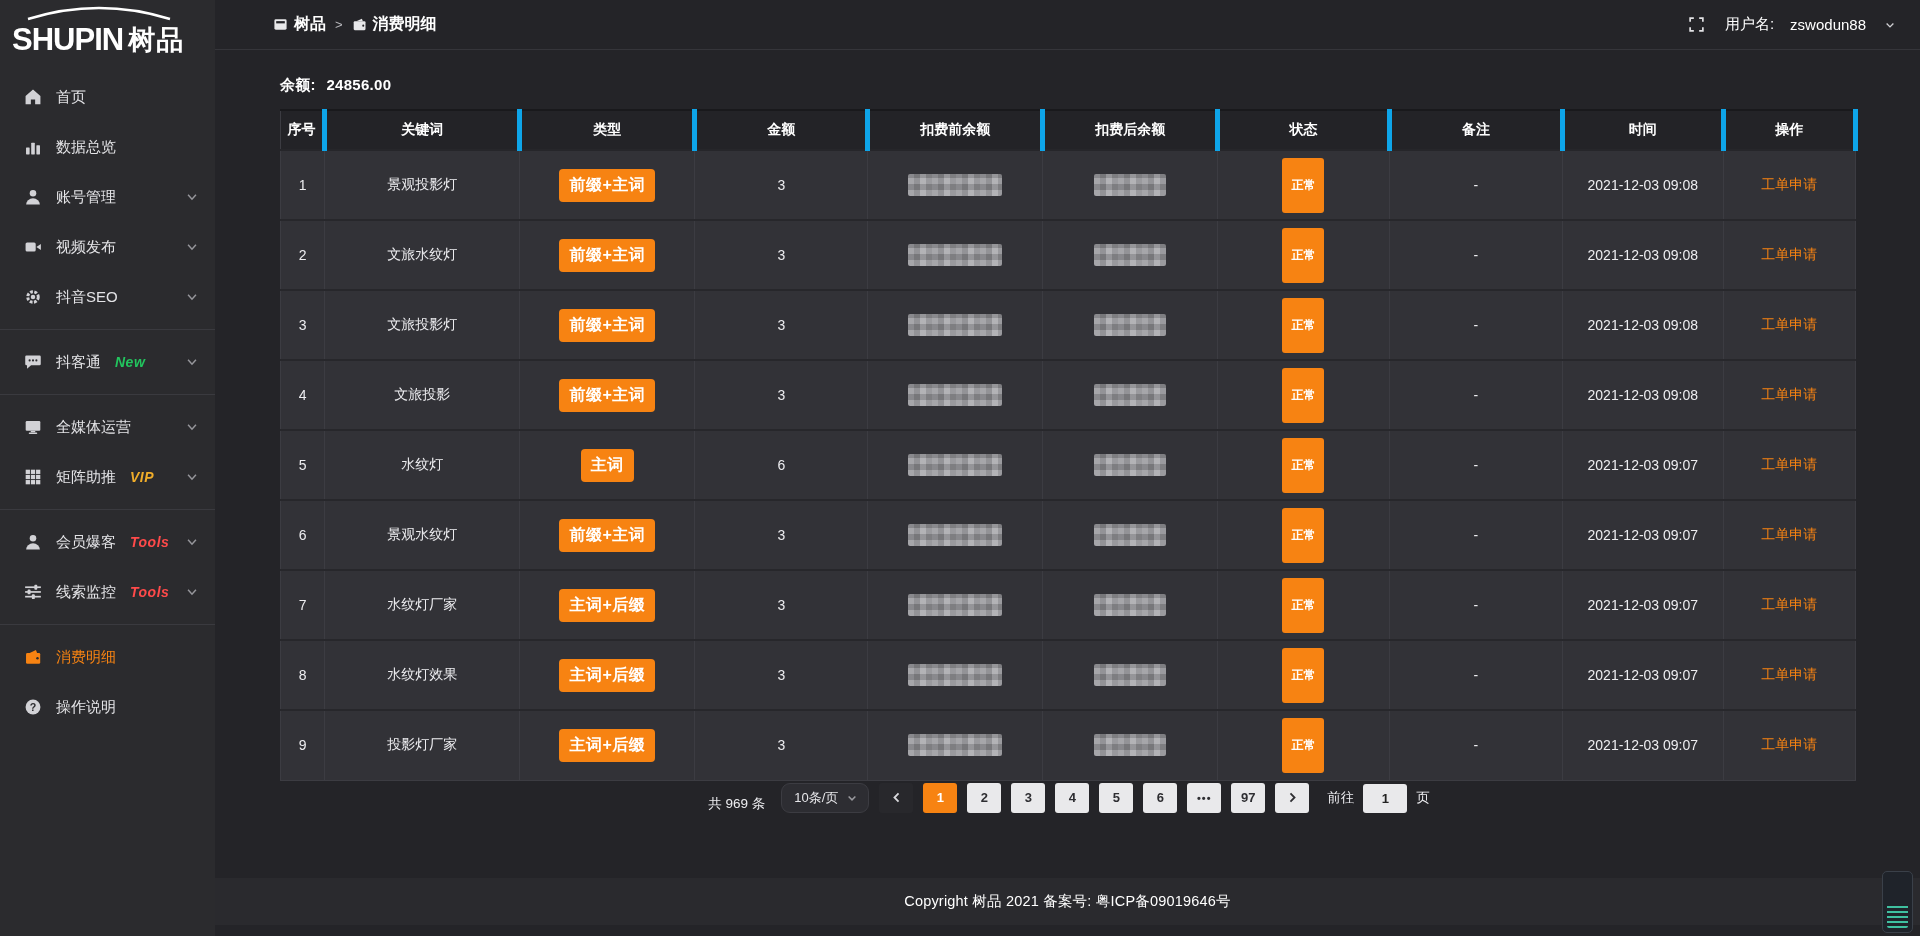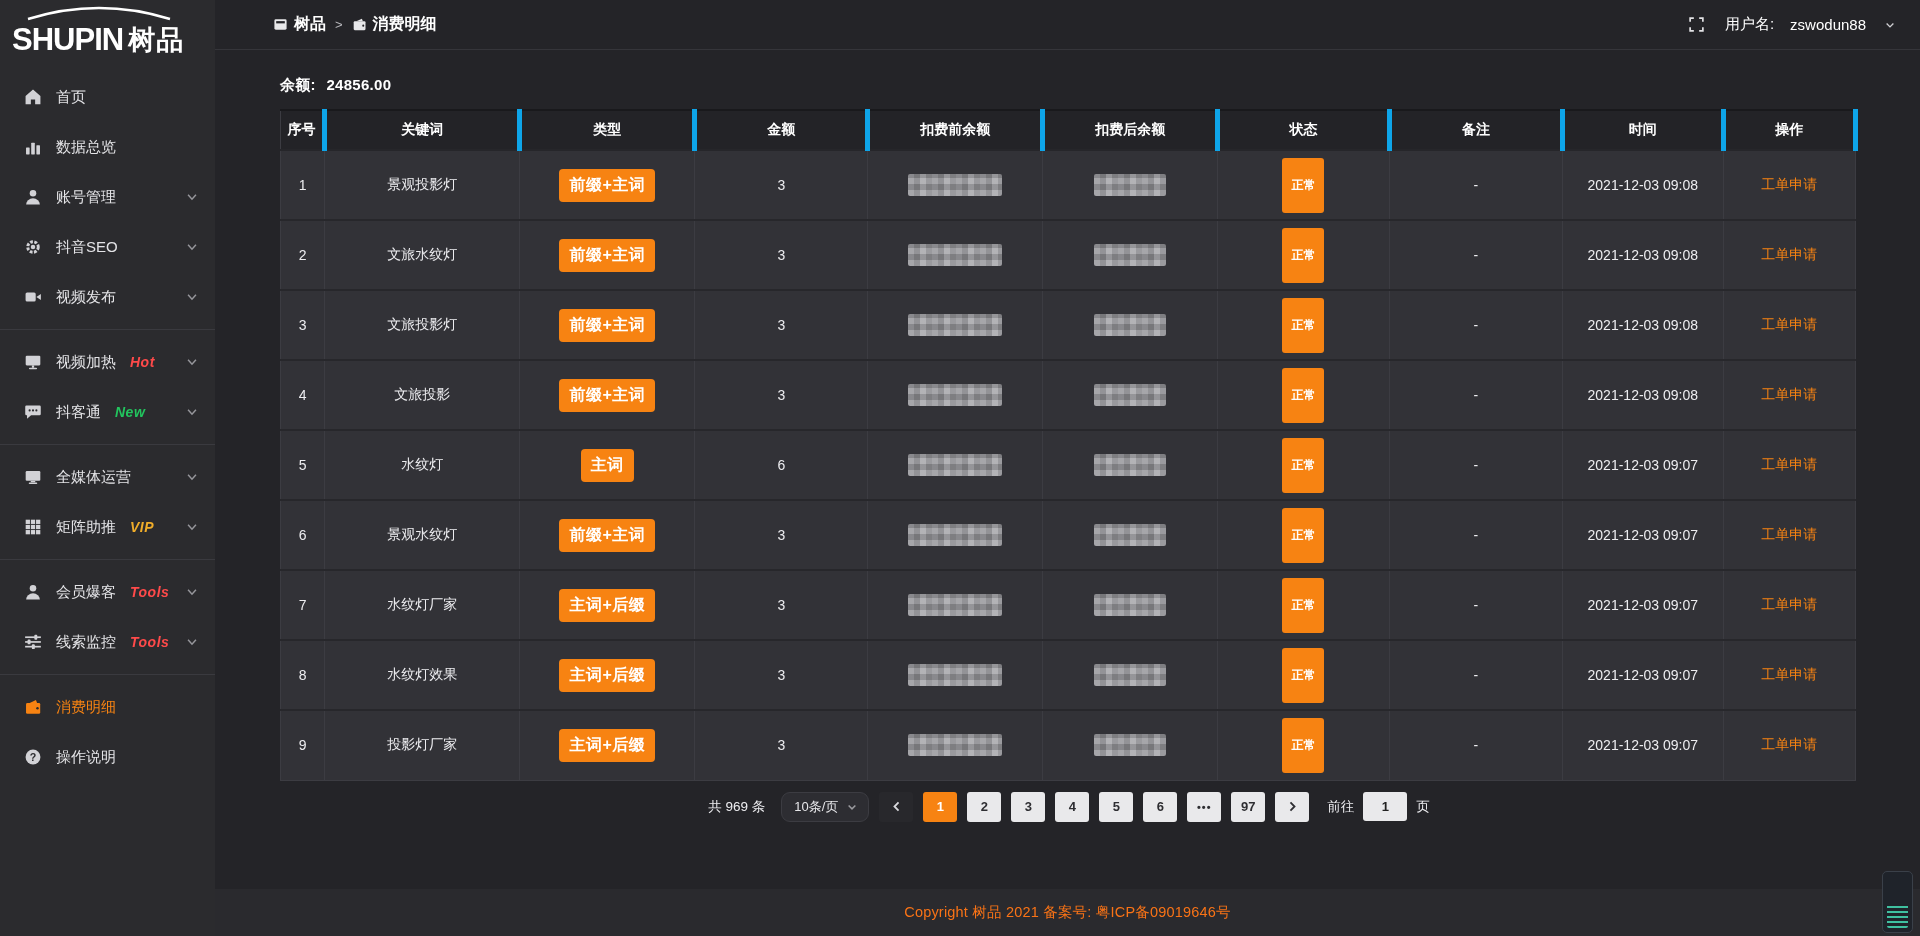--- a/index.html
+++ b/index.html
@@ -47,34 +47,34 @@
   tbody td{height:70px;background:#323237;border:1px solid #3c3c42;border-top:2px solid #27272b;text-align:center;font-size:14px;color:#ededf0}
   .badge-type{display:inline-block;background:#f78312;color:#fff;font-size:16px;font-weight:600;padding:6px 10px;border-radius:4px;letter-spacing:.5px}
   .badge-status{display:inline-block;background:#f78312;color:#fff;font-size:12px;font-weight:600;padding:19px 9px;border-radius:3px}
   .mosaic{width:94px;height:22px;margin:0 auto;border-radius:2px;filter:blur(.4px);background:
     repeating-linear-gradient(0deg,rgba(255,255,255,.10) 0 6px,rgba(0,0,0,.12) 6px 12px),
     repeating-linear-gradient(90deg,#9c9ca0 0 6px,#87878b 6px 12px,#aaaaae 12px 18px,#8f8f93 18px 24px)}
   .mosaic.small{width:72px}
   .action-link{color:#f78312;cursor:pointer;font-size:14px}
 
   
-  .pager{display:flex;align-items:center;justify-content:center;gap:10px;margin-top:11px;font-size:13.5px;color:#ededf0}
+  .pager{display:flex;align-items:flex-end;justify-content:center;gap:10px;margin-top:2px;font-size:13.5px;color:#ededf0}
   .pg-total{margin-right:6px}
   .pg-size{display:flex;align-items:center;gap:8px;background:#2d2d32;border:1px solid #3c3c42;border-radius:9px;height:30px;padding:0 10px 0 12px;cursor:pointer;color:#e6e6e9;font-size:13px}
   .pg-size svg{width:12px;height:12px;color:#9a9a9f}
   .pg-btn{min-width:34px;height:30px;padding:0 6px;background:#e9e9eb;color:#2e2e32;border-radius:3px;display:flex;align-items:center;justify-content:center;font-size:13px;font-weight:700;cursor:pointer}
   .pg-btn.active{background:#f78312;color:#fff}
   .pg-btn.ellipsis{font-size:11px;letter-spacing:1px}
   .pg-arrow svg{width:13px;height:13px}
   .pg-prev{background:#28282c;color:#dadade}
   .pg-goto{display:flex;align-items:center;gap:9px;margin-left:8px}
   .pg-input{width:44px;height:29px;background:#e9e9eb;border:none;border-radius:3px;text-align:center;color:#222;font-size:13px;font-weight:700}
 
   
-  .footer{position:absolute;left:215px;right:0;bottom:0;height:47px;background:#2a2a2e;display:flex;align-items:center;justify-content:center;font-size:14.5px;color:#f97316;letter-spacing:.2px}
+  .footer{position:absolute;left:215px;right:0;bottom:11px;height:47px;background:#2a2a2e;display:flex;align-items:center;justify-content:center;font-size:14.5px;color:#ffffff;letter-spacing:.2px}
 
   
   .float-widget{position:absolute;right:7px;bottom:3px;width:31px;height:62px;background:#1f232a;border:1px solid #3a4049;border-radius:5px;z-index:6;cursor:pointer;display:flex;flex-direction:column;justify-content:flex-end;padding:4px}
   .float-widget .bars{height:24px;border-radius:2px;background:repeating-linear-gradient(0deg,#3fc0a0 0 2px,transparent 2px 5px)}
 </style>
 </head>
 <body>
 
 <aside class="sidebar">
   <div class="logo">
@@ -112,63 +112,47 @@
         </span>
         <span class="s-label">账号管理</span>
         <span class="s-caret">
           <svg viewBox="0 0 16 16" fill="none" stroke="currentColor" stroke-width="1.7" width="14" height="14">
             <polyline points="3.5,5.5 8,10.5 12.5,5.5"></polyline>
           </svg>
         </span>
       </div>
       <div class="side-item">
         <span class="s-icon">
+          <svg viewBox="0 0 16 16" fill="currentColor">
+            <rect x="1.4" y="4" width="9" height="8" rx="1.4"></rect>
+            <path d="M11 8l4-2.7v5.4z"></path>
+          </svg>
+        </span>
+        <span class="s-label">视频发布</span>
+        <span class="s-caret">
+          <svg viewBox="0 0 16 16" fill="none" stroke="currentColor" stroke-width="1.7" width="14" height="14">
+            <polyline points="3.5,5.5 8,10.5 12.5,5.5"></polyline>
+          </svg>
+        </span>
+      </div>
+      <div class="side-item">
+        <span class="s-icon">
           <svg viewBox="0 0 16 16">
             <circle cx="8" cy="8" r="4.7" fill="none" stroke="currentColor" stroke-width="2.6" stroke-dasharray="2.5 1.3"></circle>
             <circle cx="8" cy="8" r="2" fill="currentColor"></circle>
           </svg>
         </span>
         <span class="s-label">抖音SEO</span>
         <span class="s-caret">
           <svg viewBox="0 0 16 16" fill="none" stroke="currentColor" stroke-width="1.7" width="14" height="14">
             <polyline points="3.5,5.5 8,10.5 12.5,5.5"></polyline>
           </svg>
         </span>
       </div>
-      <div class="side-item">
-        <span class="s-icon">
-          <svg viewBox="0 0 16 16" fill="currentColor">
-            <rect x="1.4" y="4" width="9" height="8" rx="1.4"></rect>
-            <path d="M11 8l4-2.7v5.4z"></path>
-          </svg>
-        </span>
-        <span class="s-label">视频发布</span>
-        <span class="s-caret">
-          <svg viewBox="0 0 16 16" fill="none" stroke="currentColor" stroke-width="1.7" width="14" height="14">
-            <polyline points="3.5,5.5 8,10.5 12.5,5.5"></polyline>
-          </svg>
-        </span>
-      </div>
       <div class="side-divider"></div>
-      <div class="side-item">
-        <span class="s-icon">
-          <svg viewBox="0 0 16 16" fill="currentColor">
-            <rect x="1.5" y="2.4" width="13" height="8.6" rx="1"></rect>
-            <rect x="7" y="11" width="2" height="2.1"></rect>
-            <rect x="4.4" y="13.1" width="7.2" height="1.4" rx=".7"></rect>
-          </svg>
-        </span>
-        <span class="s-label">视频加热</span>
-        <i class="s-badge" style="color:#ff4a4a">Hot</i>
-        <span class="s-caret">
-          <svg viewBox="0 0 16 16" fill="none" stroke="currentColor" stroke-width="1.7" width="14" height="14">
-            <polyline points="3.5,5.5 8,10.5 12.5,5.5"></polyline>
-          </svg>
-        </span>
-      </div>
       <div class="side-item">
         <span class="s-icon">
           <svg viewBox="0 0 16 16" fill="currentColor">
             <path d="M2.2 2.3h11.6a1.1 1.1 0 0 1 1.1 1.1v6.4a1.1 1.1 0 0 1-1.1 1.1H6.3l-3.6 3v-3H2.2a1.1 1.1 0 0 1-1.1-1.1V3.4a1.1 1.1 0 0 1 1.1-1.1z"></path>
             <circle cx="5" cy="6.6" r=".95" fill="#2b2b2e"></circle>
             <circle cx="8" cy="6.6" r=".95" fill="#2b2b2e"></circle>
             <circle cx="11" cy="6.6" r=".95" fill="#2b2b2e"></circle>
           </svg>
         </span>
         <span class="s-label">抖客通</span>

